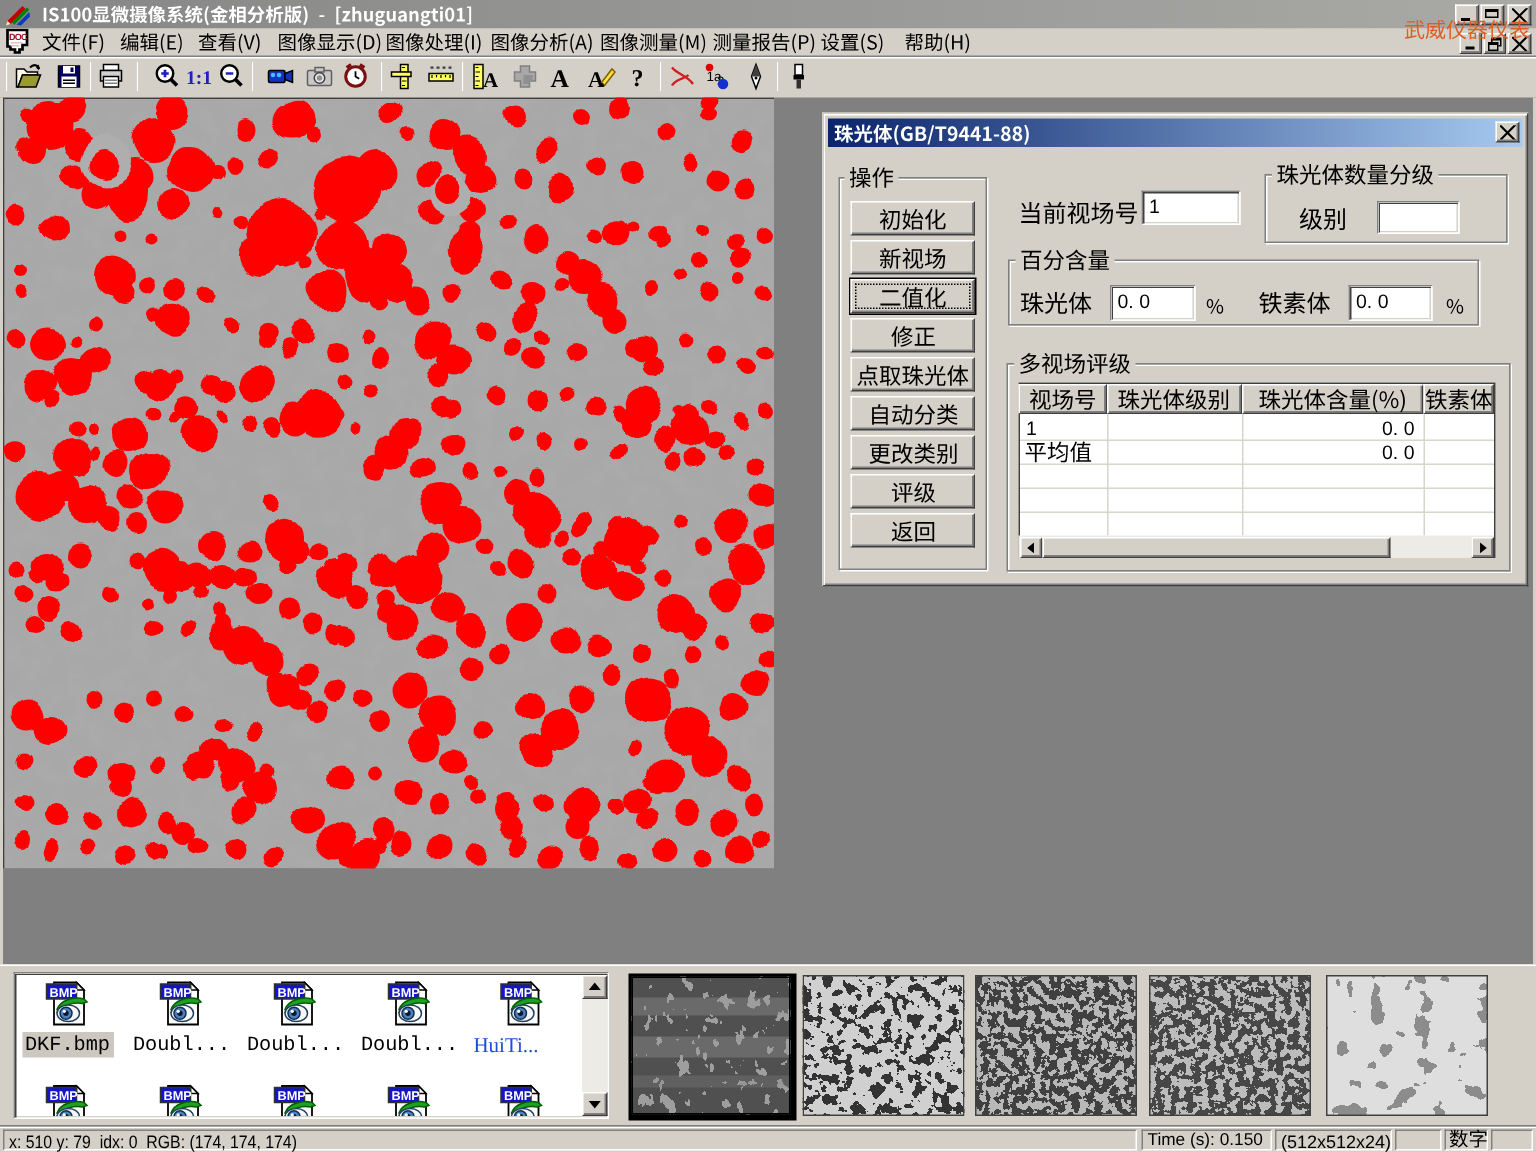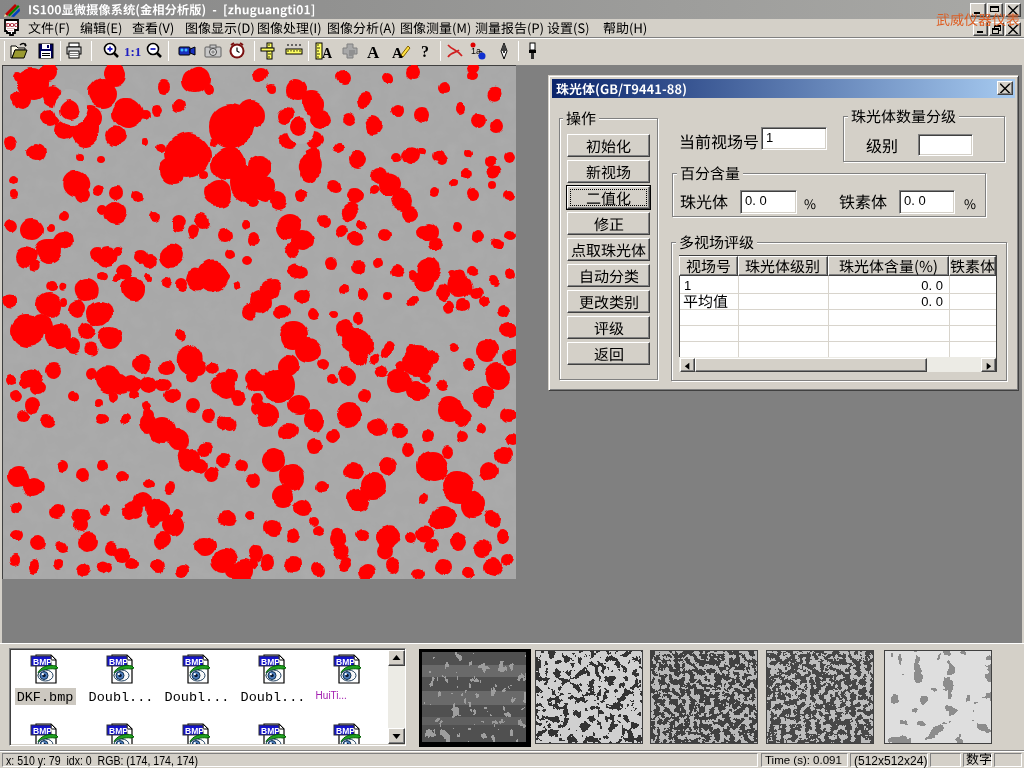--- a/index.html
+++ b/index.html
@@ -894,21 +894,21 @@
       <ellipse cx="16.5" cy="22.5" rx="7.5" ry="5.5" fill="#f8f8f8" stroke="#204060"></ellipse>
       <circle cx="15" cy="22.5" r="4" fill="#5080c0" stroke="#103050"></circle>
       <circle cx="15" cy="22.5" r="1.8" fill="#0a1830"></circle>
       <circle cx="13.8" cy="21.2" r="1.1" fill="#fff"></circle>
     </svg></div>
 <div class="ab" style="left:15px;top:688px;width:61px;height:17px;background:#ccc8c0"></div>
 <div class="ab" style="left:16.650000000000002px;top:690px;font-family:'Liberation Mono';font-size:13.5px;color:#000;white-space:pre">DKF.bmp</div>
 <div class="ab" style="left:88.6px;top:690px;font-family:'Liberation Mono';font-size:13.5px;color:#000;white-space:pre">Doubl...</div>
 <div class="ab" style="left:164.6px;top:690px;font-family:'Liberation Mono';font-size:13.5px;color:#000;white-space:pre">Doubl...</div>
 <div class="ab" style="left:240.6px;top:690px;font-family:'Liberation Mono';font-size:13.5px;color:#000;white-space:pre">Doubl...</div>
-<div class="ab" style="left:315.6px;top:690px;font-family:Liberation Sans, sans-serif;font-size:10px;color:#a21caf;white-space:pre">HuiTi...</div>
+<div class="ab" style="left:315.6px;top:690px;font-family:Liberation Serif, serif;font-size:14px;color:#1d4ed8;white-space:pre">HuiTi...</div>
 <div class="ab" style="left:388px;top:650px;width:17px;height:94px;background:#ecebe5"></div>
 <div class="ab btn" style="left:388px;top:650px;width:17px;height:16px"><svg width="15" height="14" viewBox="0 0 14 14">
       <polygon points="3,9 7,4 11,9" fill="#000"></polygon>
     </svg></div>
 <div class="ab btn" style="left:388px;top:728px;width:17px;height:16px"><svg width="15" height="14" viewBox="0 0 14 14">
       <polygon points="3,5 7,10 11,5" fill="#000"></polygon>
     </svg></div>
 <svg width="0" height="0" style="position:absolute">
     <defs>
       <filter id="spA" color-interpolation-filters="sRGB" x="0" y="0" width="100%" height="100%">
@@ -974,20 +974,20 @@
   </svg>
 <svg class="ab" style="left:884px;top:650px" width="108" height="94" viewBox="0 0 108 94">
     <rect width="108" height="94" fill="#dedede"></rect>
     <rect width="108" height="94" filter="url(#spE)"></rect>
     <rect x="0.5" y="0.5" width="107" height="93" fill="none" stroke="#404040" stroke-width="1"></rect>
   </svg>
 <div class="ab" style="left:0;top:750px;width:1024px;height:18px;background:#d4d0c8;border-top:1px solid #808080;box-shadow:inset 0 1px 0 #fff"></div>
 <div class="ab" style="left:2px;top:752.5px;width:756px;height:14px;border:1px solid;border-color:#808080 #fff #fff #808080"></div>
 <div class="ab" style="left:6px;top:753.5px;font-size:12px;white-space:pre;transform:scaleX(0.88);transform-origin:0 0">x: 510 y: 79  idx: 0  RGB: (174, 174, 174)</div>
 <div class="ab" style="left:761px;top:752.5px;width:87px;height:14px;border:1px solid;border-color:#808080 #fff #fff #808080"></div>
-<div class="ab" style="left:765px;top:753.5px;font-size:11.5px;color:#000;white-space:pre">Time (s): 0.091</div>
+<div class="ab" style="left:765px;top:753.5px;font-size:11.5px;color:#000;white-space:pre">Time (s): 0.150</div>
 <div class="ab" style="left:850px;top:752.5px;width:78px;height:14px;border:1px solid;border-color:#808080 #fff #fff #808080"></div>
 <div class="ab" style="left:854px;top:753.5px;font-size:12px;color:#000;white-space:pre">(512x512x24)</div>
 <div class="ab" style="left:930px;top:752.5px;width:31px;height:14px;border:1px solid;border-color:#808080 #fff #fff #808080"></div>
 <div class="ab" style="left:963px;top:752.5px;width:29px;height:14px;border:1px solid;border-color:#808080 #fff #fff #808080"></div>
 <svg class="ab" style="left:966px;top:749px" width="28" height="19" viewBox="0 -15 28 19">
     <path d="M5.8 -10.7C5.5 -10.2 5.1 -9.4 4.8 -8.9L5.4 -8.6C5.8 -9.1 6.2 -9.7 6.6 -10.3ZM1.1 -10.3C1.5 -9.8 1.8 -9 1.9 -8.6L2.7 -8.9C2.6 -9.4 2.2 -10.1 1.9 -10.6ZM5.3 -3.4C5 -2.7 4.6 -2.1 4.1 -1.6C3.6 -1.9 3.1 -2.1 2.6 -2.3C2.8 -2.7 3 -3 3.2 -3.4ZM1.4 -2C2.1 -1.7 2.8 -1.4 3.4 -1.1C2.6 -0.5 1.6 -0.1 0.5 0.2C0.7 0.4 0.9 0.7 1 0.9C2.2 0.6 3.3 0.1 4.2 -0.7C4.7 -0.4 5.1 -0.1 5.4 0.1L6 -0.6C5.7 -0.8 5.3 -1 4.9 -1.2C5.6 -2 6.1 -2.9 6.4 -4L5.9 -4.2L5.7 -4.2H3.6L3.9 -4.9L3 -5C2.9 -4.8 2.8 -4.5 2.7 -4.2H0.9V-3.4H2.3C2 -2.9 1.7 -2.4 1.4 -2ZM3.3 -10.9V-8.5H0.7V-7.7H3C2.4 -6.9 1.4 -6 0.5 -5.7C0.7 -5.5 0.9 -5.1 1 -4.9C1.8 -5.3 2.7 -6.1 3.3 -6.8V-5.3H4.3V-7C4.9 -6.6 5.7 -6 6 -5.7L6.5 -6.4C6.2 -6.6 5.1 -7.3 4.4 -7.7H6.9V-8.5H4.3V-10.9ZM8.2 -10.8C7.9 -8.5 7.3 -6.3 6.3 -5C6.5 -4.8 6.8 -4.5 7 -4.4C7.3 -4.9 7.6 -5.4 7.9 -6.1C8.2 -4.8 8.5 -3.6 9 -2.6C8.3 -1.4 7.3 -0.4 5.9 0.3C6 0.5 6.3 0.9 6.4 1.1C7.7 0.4 8.7 -0.5 9.5 -1.7C10.2 -0.6 11 0.3 12 0.9C12.1 0.7 12.4 0.3 12.6 0.2C11.5 -0.4 10.7 -1.4 10 -2.6C10.7 -3.9 11.2 -5.5 11.4 -7.5H12.3V-8.4H8.6C8.8 -9.1 9 -9.9 9.1 -10.7ZM10.5 -7.5C10.3 -6 10 -4.7 9.5 -3.6C9 -4.8 8.7 -6.1 8.4 -7.5Z M19 -4.7V-3.9H13.9V-3H19V-0.2C19 0 18.9 0.1 18.7 0.1C18.4 0.1 17.6 0.1 16.7 0.1C16.9 0.3 17.1 0.8 17.1 1C18.3 1 18.9 1 19.4 0.9C19.9 0.7 20 0.4 20 -0.2V-3H25.1V-3.9H20V-4.4C21.2 -5 22.3 -5.9 23.1 -6.7L22.5 -7.2L22.2 -7.2H16V-6.2H21.3C20.6 -5.7 19.7 -5.1 19 -4.7ZM18.5 -10.7C18.8 -10.4 19 -9.9 19.2 -9.6H14V-6.9H15V-8.6H24V-6.9H25V-9.6H20.3C20.1 -10 19.8 -10.6 19.5 -11Z" fill="#000"></path>
   </svg>
 <div class="ab" style="left:994px;top:752.5px;width:28px;height:14px;border:1px solid;border-color:#808080 #fff #fff #808080"></div>
 </body></html>

